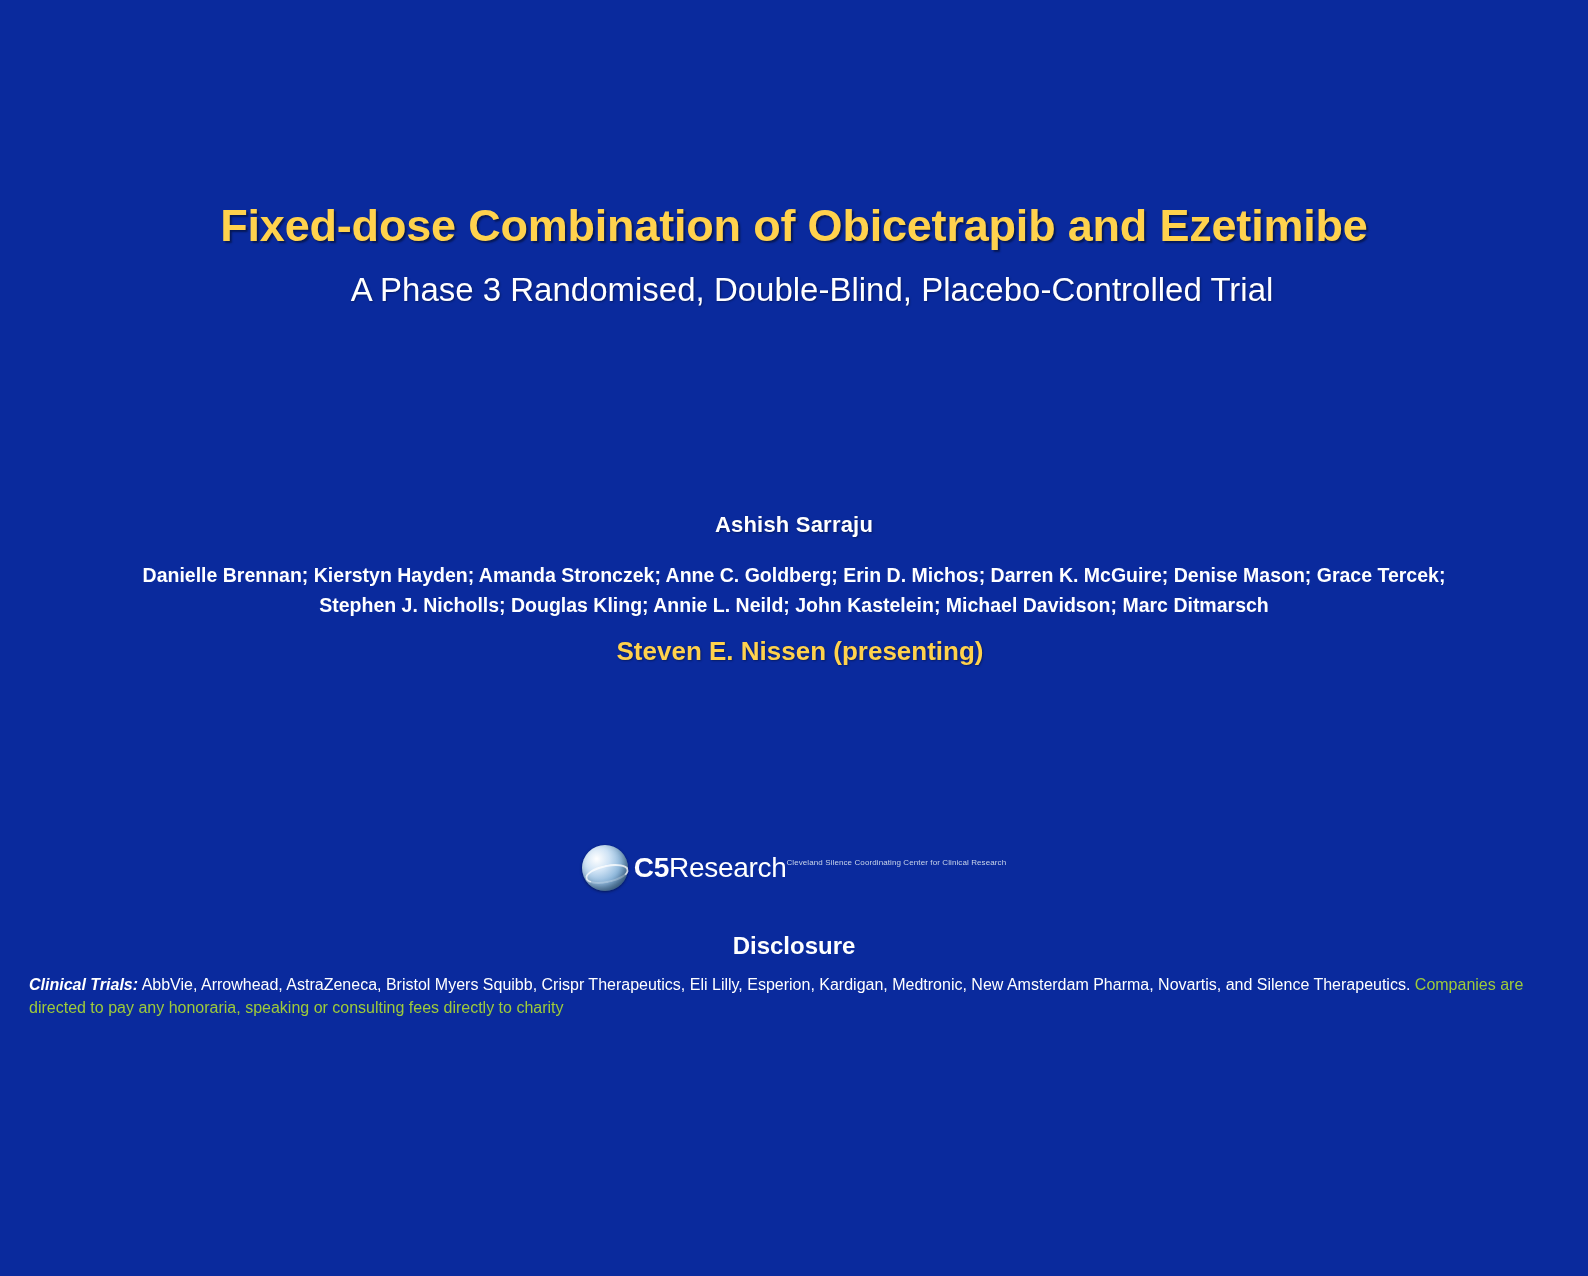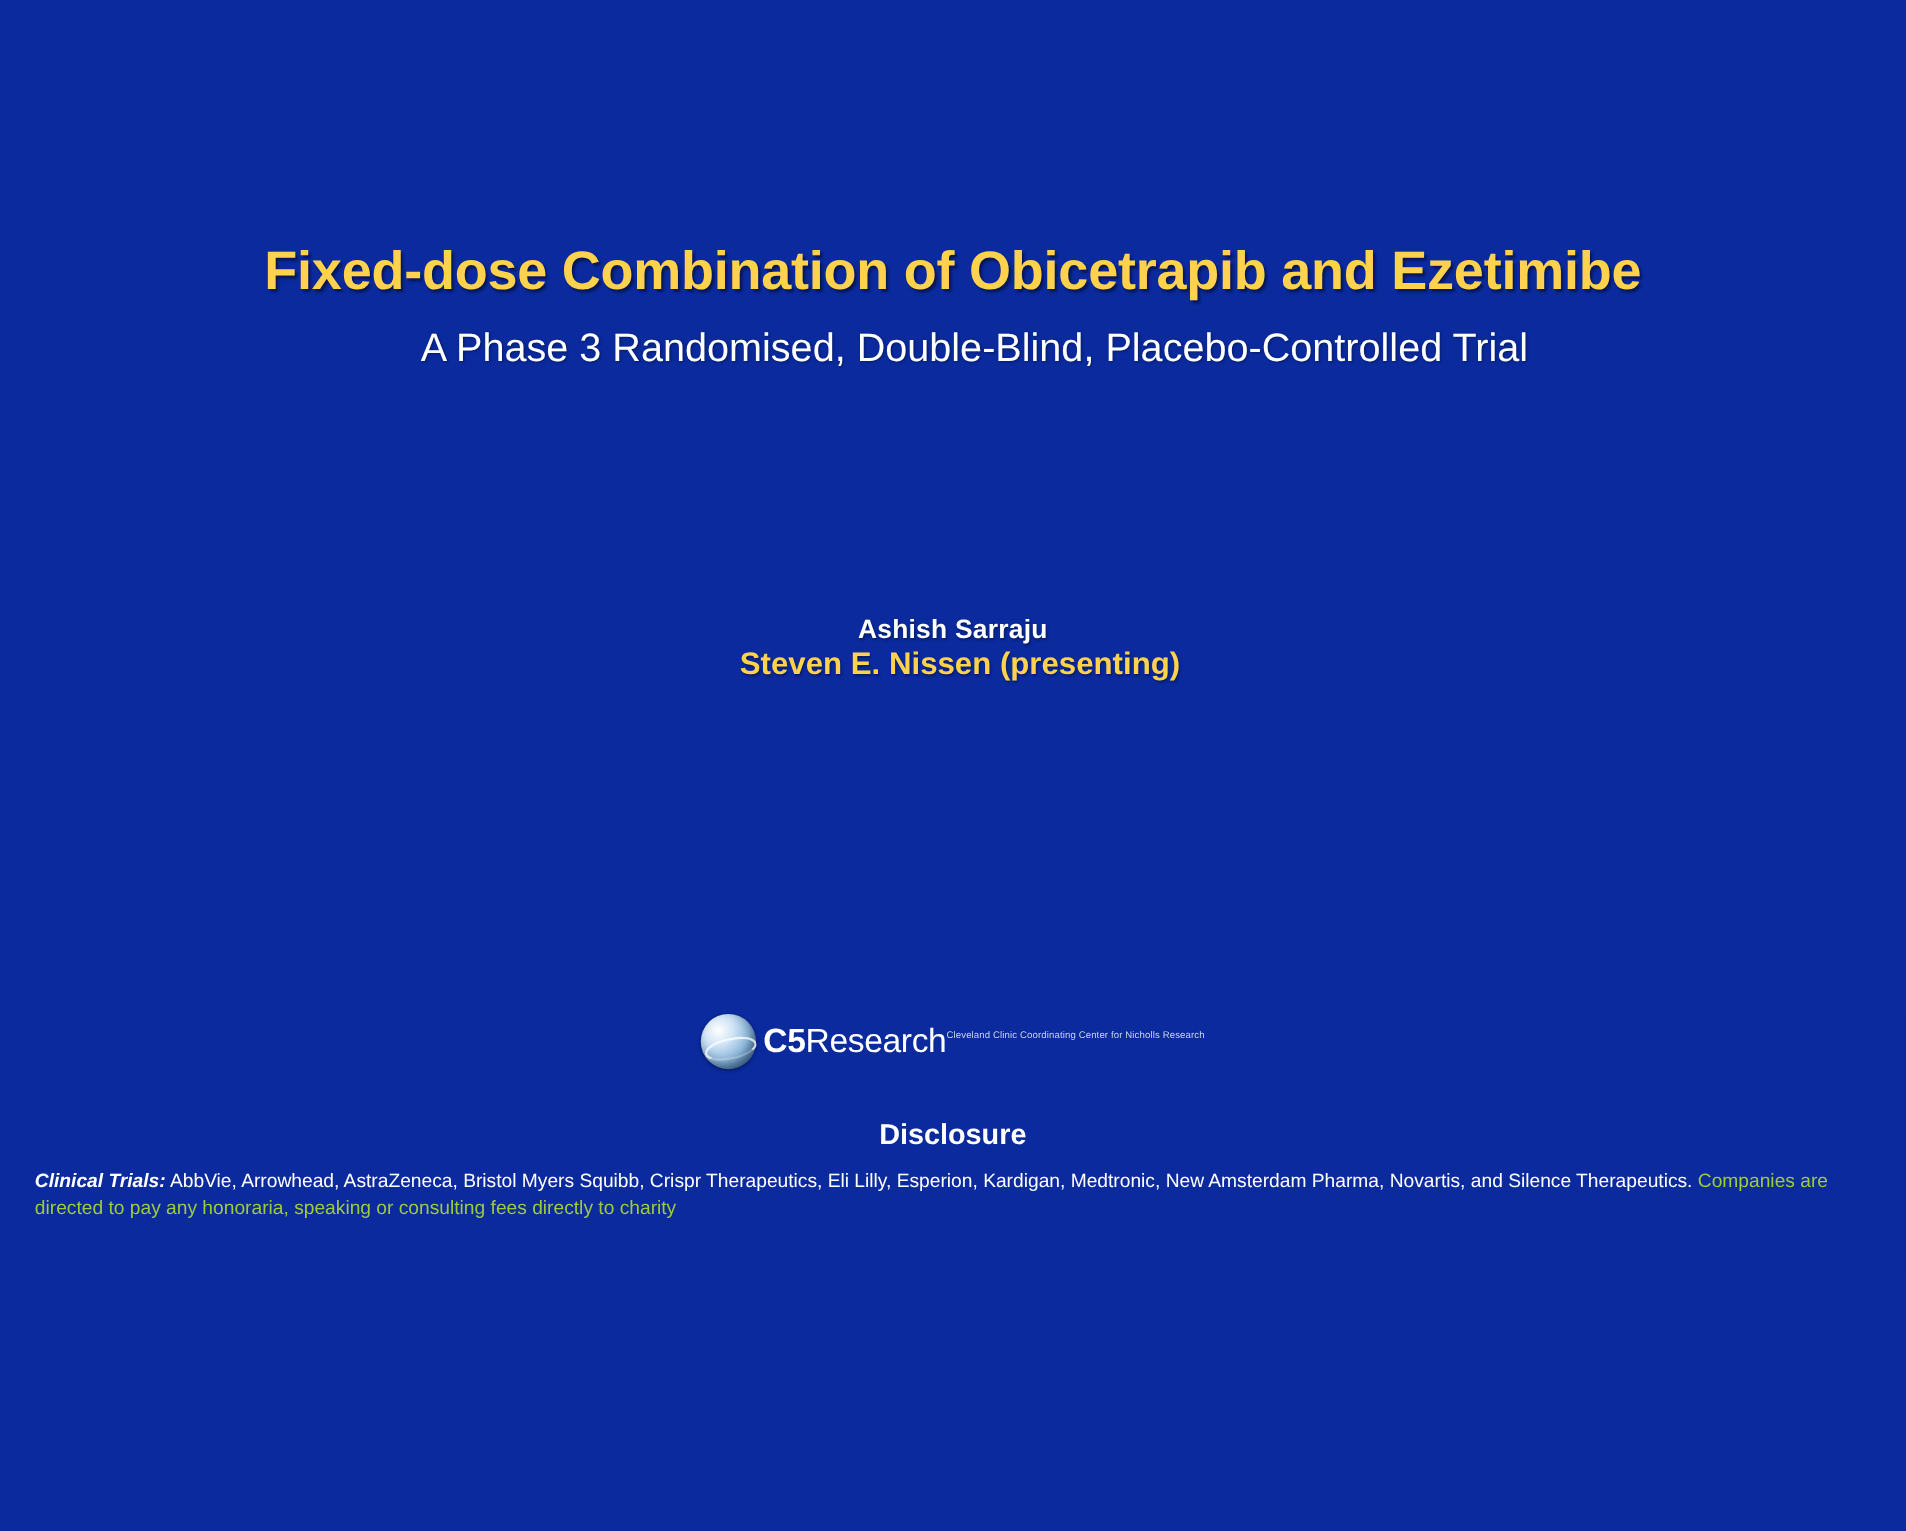--- a/index.html
+++ b/index.html
@@ -66,20 +66,21 @@
     font-size: 19.5px;
     font-weight: bold;
     line-height: 1.55;
     margin: 22px auto 0;
     width: 1360px;
   }
   .presenter {
     color: #ffd24d;
     font-size: 26px;
     font-weight: bold;
+    margin-top: 16px;
     text-shadow: 1px 1px 2px rgba(0,0,0,0.35);
     padding-left: 12px;
   }
 
   
   .logo-wrap {
     position: absolute;
     top: 845px;
     left: 0;
     width: 100%;
@@ -167,29 +168,30 @@
 
 <div class="slide">
 
   <div class="title-block">
     <div class="title-line">Fixed-dose Combination of Obicetrapib and Ezetimibe</div>
     <div class="subtitle">A Phase 3 Randomised, Double-Blind, Placebo-Controlled Trial</div>
   </div>
 
   <div class="authors-block">
     <div class="lead-author">Ashish Sarraju</div>
+    <div class="coauthors">Danielle Brennan; Kierstyn Hayden; Amanda Stronczek; Anne C. Goldberg; Erin D. Michos; Darren K. McGuire; Denise Mason; Grace Tercek; Stephen J. Nicholls; Douglas Kling; Annie L. Neild; John Kastelein; Michael Davidson; Marc Ditmarsch</div>
     <div class="presenter">Steven E. Nissen (presenting)</div>
   </div>
 
   <div class="logo-wrap">
     <div class="logo">
       <div class="logo-globe"></div>
       <div class="logo-text">
         <div class="logo-name"><span>C5</span><span class="thin">Research</span></div>
-        <div class="logo-tag">Cleveland Clinic Coordinating Center for Nicholls Research</div>
+        <div class="logo-tag">Cleveland Silence Coordinating Center for Clinical Research</div>
       </div>
     </div>
   </div>
 
   <div class="disclosure-heading">Disclosure</div>
 
   <div class="disclosure-body">
     <span class="lead">Clinical Trials:</span>
     <span>AbbVie, Arrowhead, AstraZeneca, Bristol Myers Squibb, Crispr Therapeutics, Eli Lilly, Esperion, Kardigan, Medtronic, New Amsterdam Pharma, Novartis, and Silence Therapeutics.</span>
     <span class="charity">Companies are directed to pay any honoraria, speaking or consulting fees directly to charity</span>

